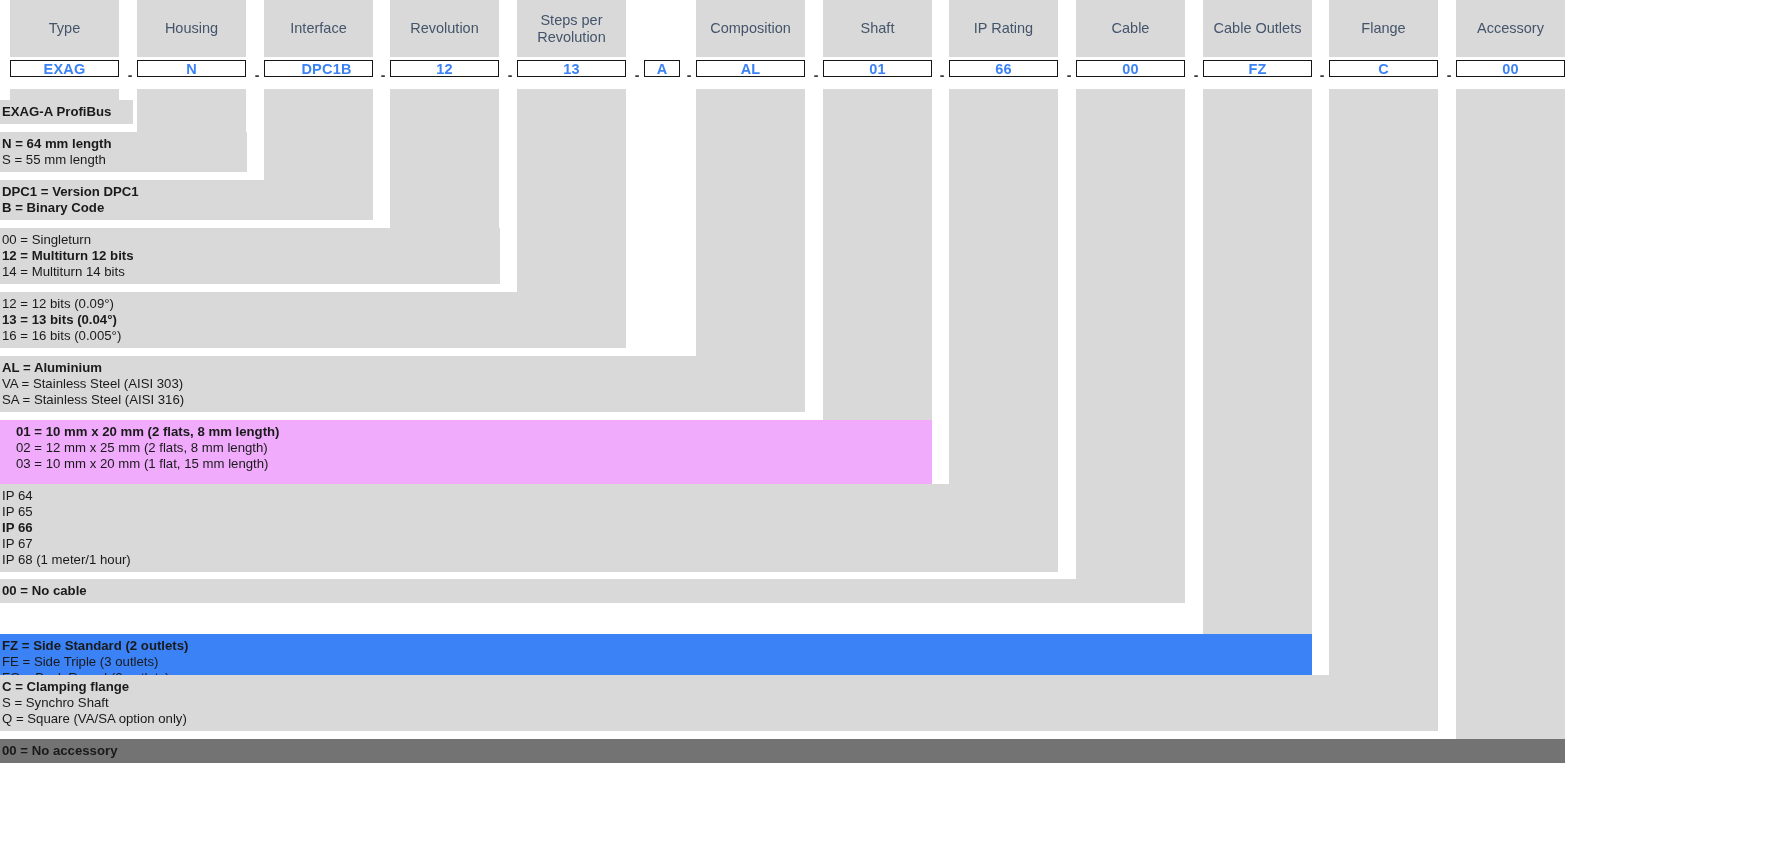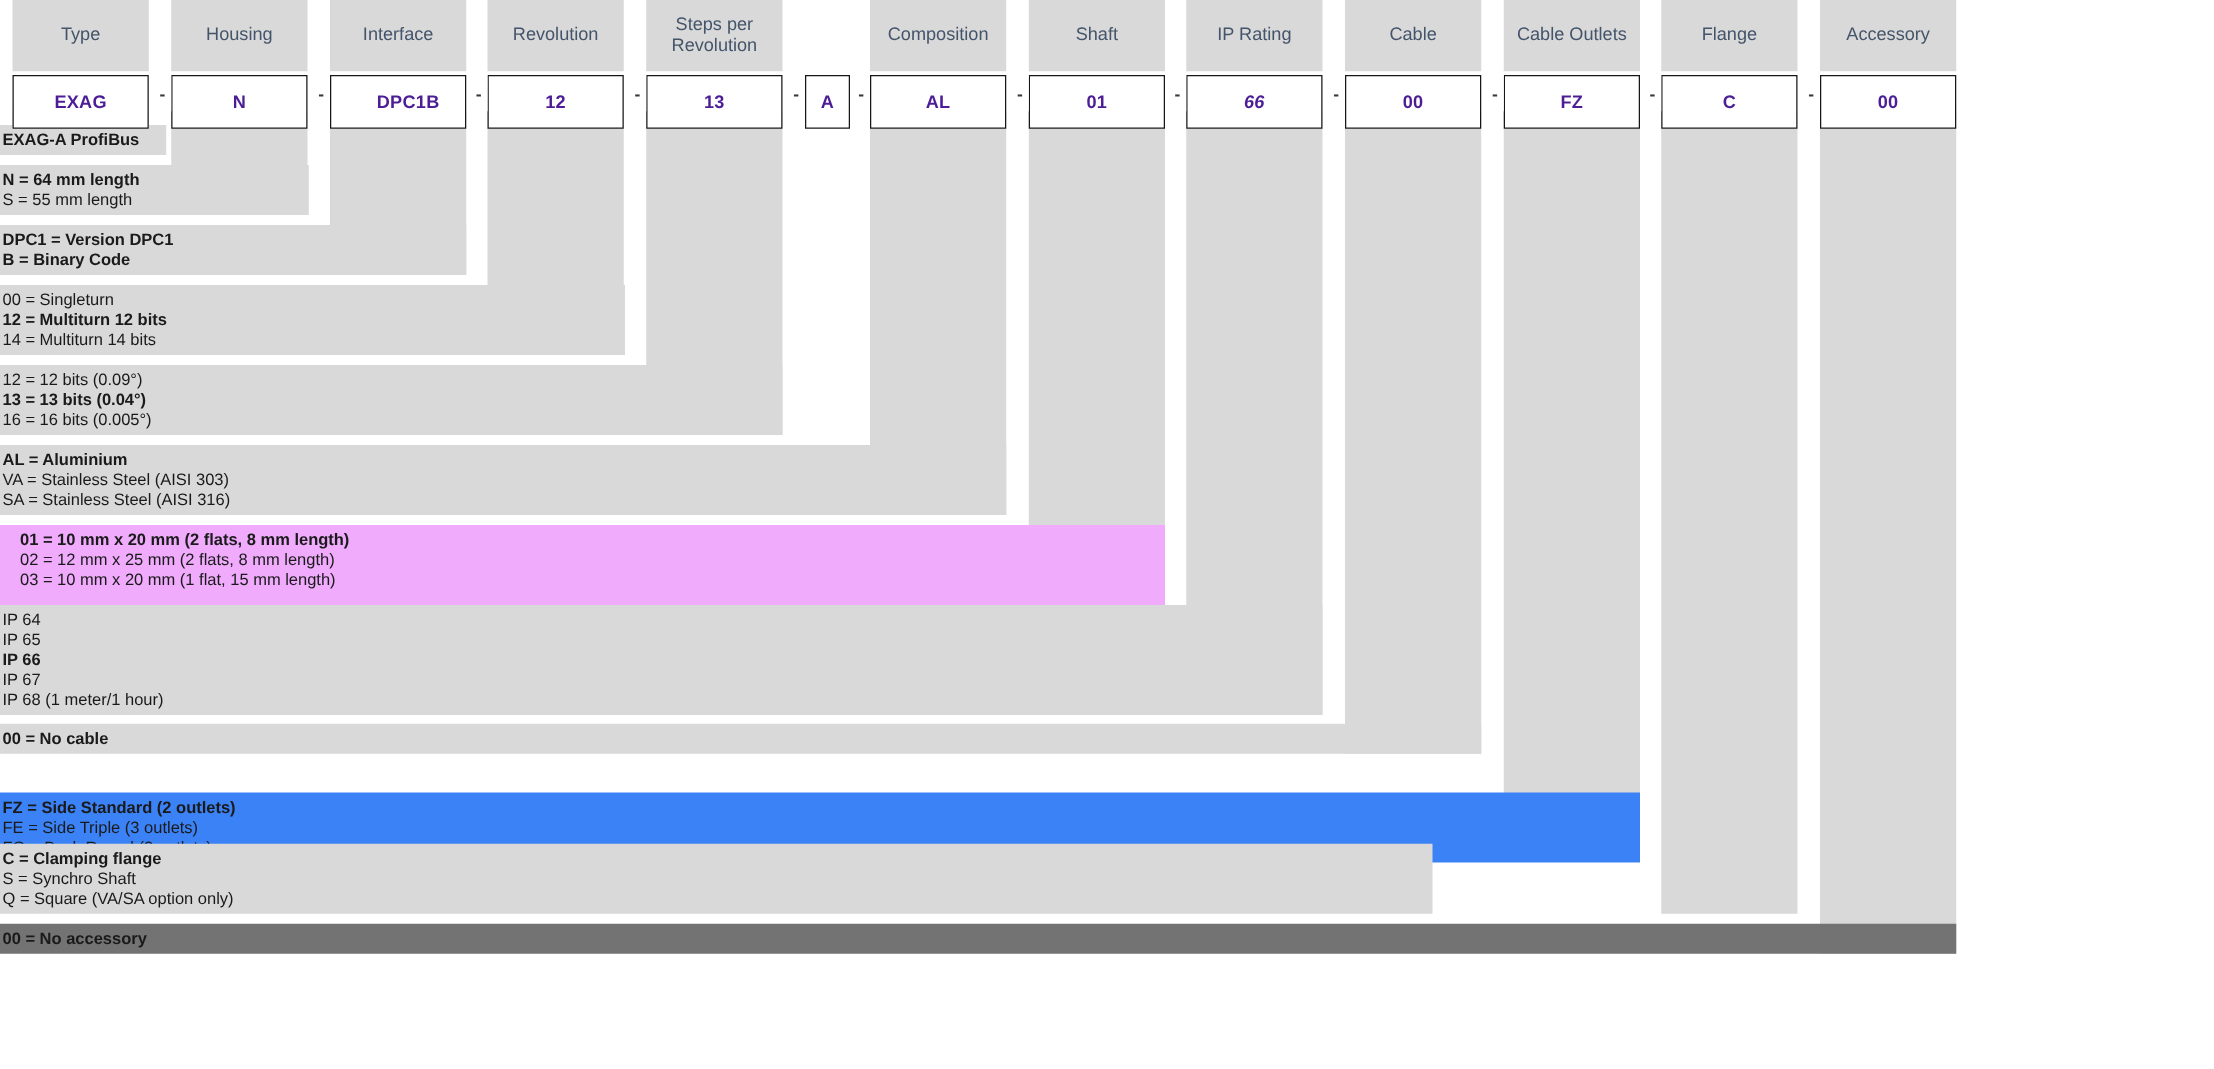--- a/index.html
+++ b/index.html
@@ -15,24 +15,24 @@
   .col{position:absolute;top:0;}
   .col-head{
     position:absolute;left:0;top:0;right:0;height:57px;
     background:#d9d9d9;
     display:flex;align-items:center;justify-content:center;text-align:center;
     color:#44546a;font-size:14.5px;line-height:17px;font-weight:400;
     padding:0 4px;box-sizing:border-box;
   }
   .col-head.blank{background:#ffffff;}
   .col-box{
-    position:absolute;left:0;top:60px;right:0;height:43px;
+    position:absolute;left:0;top:60px;right:0;height:17px;
     background:#ffffff;border:1.3px solid #161616;box-sizing:border-box;
     display:flex;align-items:center;justify-content:center;
-    color:#4c1d95;font-size:14.5px;font-weight:700;letter-spacing:.2px;
+    color:#3b82f6;font-size:14.5px;font-weight:700;letter-spacing:.2px;
   }
   .dash{
     position:absolute;top:60px;height:29px;width:14px;
     display:flex;align-items:center;justify-content:center;
     color:#3a3a3a;font-size:14px;font-weight:700;background:#ffffff;z-index:4;
   }
 
   
   #desc{position:absolute;left:0;top:0;width:1771px;height:855px;}
   .descblock{
@@ -106,21 +106,21 @@
         <div class="ln">IP 68 (1 meter/1 hour)</div>
       </div>
       <div class="descblock" style="top: 579px; width: 1185px; height: 24px; background: rgb(217, 217, 217);">
         <div class="ln b">00 = No cable</div>
       </div>
       <div class="descblock" style="top: 634px; width: 1312px; height: 56px; background: #3b82f6;">
         <div class="ln b">FZ = Side Standard (2 outlets)</div>
         <div class="ln">FE = Side Triple (3 outlets)</div>
         <div class="ln">FG = Back Round (2 outlets)</div>
       </div>
-      <div class="descblock" style="top: 675px; width: 1146px; height: 56px; background: rgb(217, 217, 217);">
+      <div class="descblock" style="top: 675px; width: 1438px; height: 56px; background: rgb(217, 217, 217);">
         <div class="ln b">C = Clamping flange</div>
         <div class="ln">S = Synchro Shaft</div>
         <div class="ln">Q = Square (VA/SA option only)</div>
       </div>
       <div class="descblock" style="top: 739px; width: 1565px; height: 24px; background: #737373;">
         <div class="ln b">00 = No accessory</div>
       </div>
     </div>
 
   <div id="selector">
@@ -158,21 +158,21 @@
         <div class="col-box" style="border-color: rgb(22, 22, 22);">AL</div>
       </div>
       <div class="dash" style="left: 682px;">-</div>
       <div class="col" style="left: 823px; width: 109px; height: 89px;">
         <div class="col-head">Shaft</div>
         <div class="col-box" style="border-color: rgb(22, 22, 22);">01</div>
       </div>
       <div class="dash" style="left: 809px;">-</div>
       <div class="col" style="left: 949px; width: 109px; height: 89px;">
         <div class="col-head">IP Rating</div>
-        <div class="col-box" style="border-color: rgb(22, 22, 22); font-style: italic;">66</div>
+        <div class="col-box" style="border-color: rgb(22, 22, 22);">66</div>
       </div>
       <div class="dash" style="left: 935px;">-</div>
       <div class="col" style="left: 1076px; width: 109px; height: 89px;">
         <div class="col-head">Cable</div>
         <div class="col-box" style="border-color: rgb(22, 22, 22);">00</div>
       </div>
       <div class="dash" style="left: 1062px;">-</div>
       <div class="col" style="left: 1203px; width: 109px; height: 89px;">
         <div class="col-head">Cable Outlets</div>
         <div class="col-box" style="border-color: rgb(22, 22, 22);">FZ</div>

